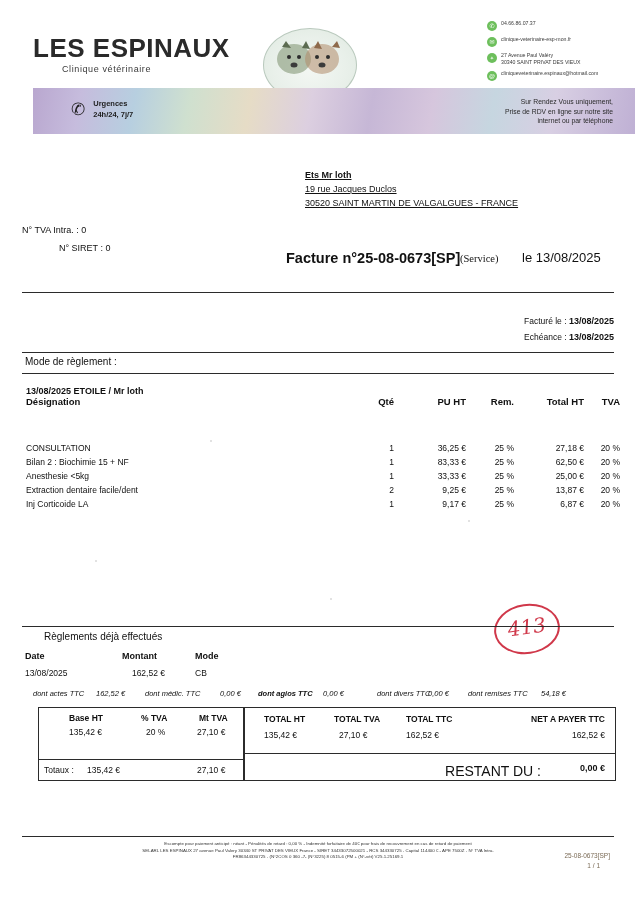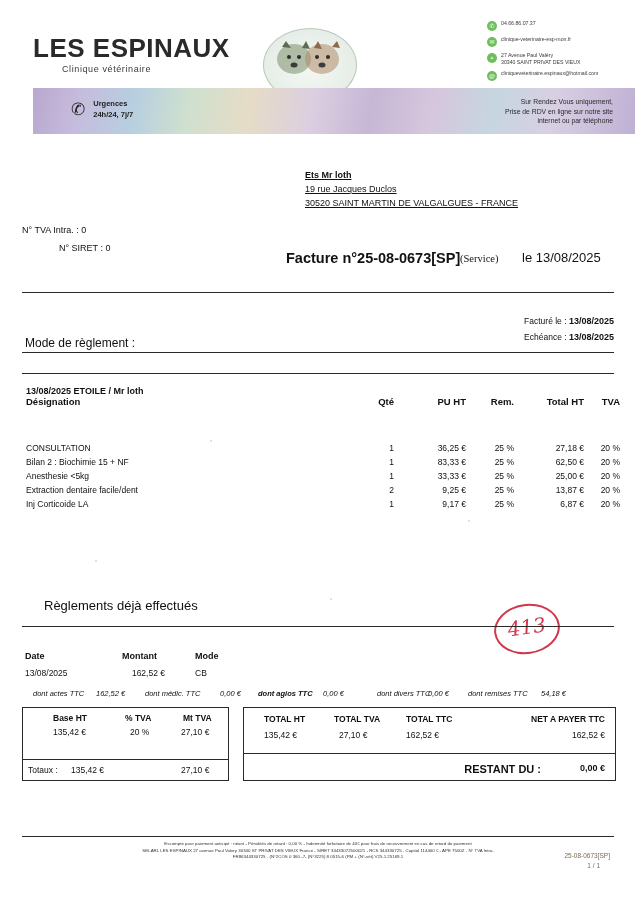--- a/index.html
+++ b/index.html
@@ -216,22 +216,22 @@
     right: 23px;
     top: 332px;
     font-size: 8.5px;
     text-align: center;
   }
   .fact-le b, .ech-le b { font-size: 9px; }
 
   .mode-reg {
     position: absolute;
     left: 25px;
-    top: 336px;
-    font-size: 12px;
+    top: 356px;
+    font-size: 10px;
   }
 
   
   .tbl {
     position: absolute;
     left: 22px;
     top: 352px;
     width: 592px;
   }
   .tbl-head {
@@ -278,22 +278,22 @@
     position: absolute;
     left: 22px;
     top: 626px;
     width: 592px;
     height: 1px;
     background: #2b2b2b;
   }
   .pay-title {
     position: absolute;
     left: 25px;
-    top: 598px;
-    font-size: 13px;
+    top: 631px;
+    font-size: 10px;
     padding-left: 19px;
   }
   .pay-head {
     position: absolute;
     left: 25px;
     top: 651px;
     font-size: 9px;
     font-weight: bold;
   }
   .pay-head .ph-date { position: absolute; left: 0; }
@@ -327,21 +327,21 @@
   .d3 { left: 225px; font-weight: bold; }
   .d3v { left: 290px; }
   .d4 { left: 344px; }
   .d4v { left: 395px; }
   .d5 { left: 435px; }
   .d5v { left: 508px; }
 
   
   .tva-box {
     position: absolute;
-    left: 22px;
+    left: 38px;
     top: 707px;
     width: 205px;
     height: 72px;
     border: 1px solid #2b2b2b;
     font-size: 8.5px;
   }
   .tva-box .th {
     position: absolute;
     top: 5px;
     font-weight: bold;
@@ -385,22 +385,22 @@
   .ov-net { right: 10px; }
   .tot-box .sep2 {
     position: absolute;
     left: 0; right: 0; top: 45px;
     height: 1px;
     background: #2b2b2b;
   }
   .tot-box .rest-l {
     position: absolute;
     right: 74px; top: 55px;
-    font-weight: bold;
-    font-size: 11px;
+    font-weight: normal;
+    font-size: 14px;
   }
   .tot-box .rest-v {
     position: absolute;
     right: 10px; top: 55px;
     font-weight: bold;
     font-size: 9px;
   }
 
   
   .handwrite {

